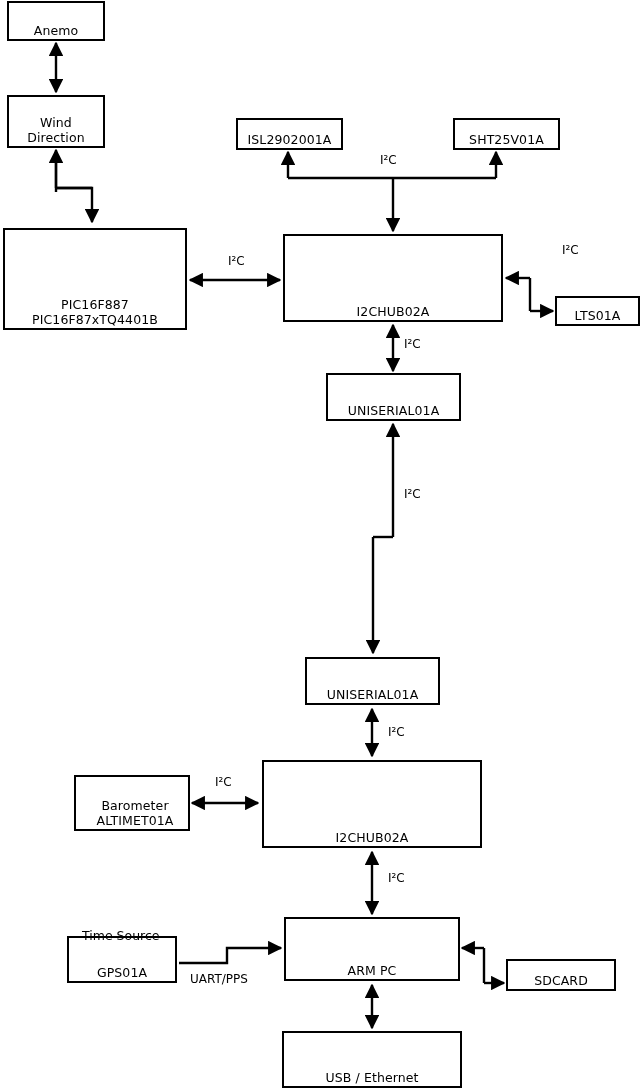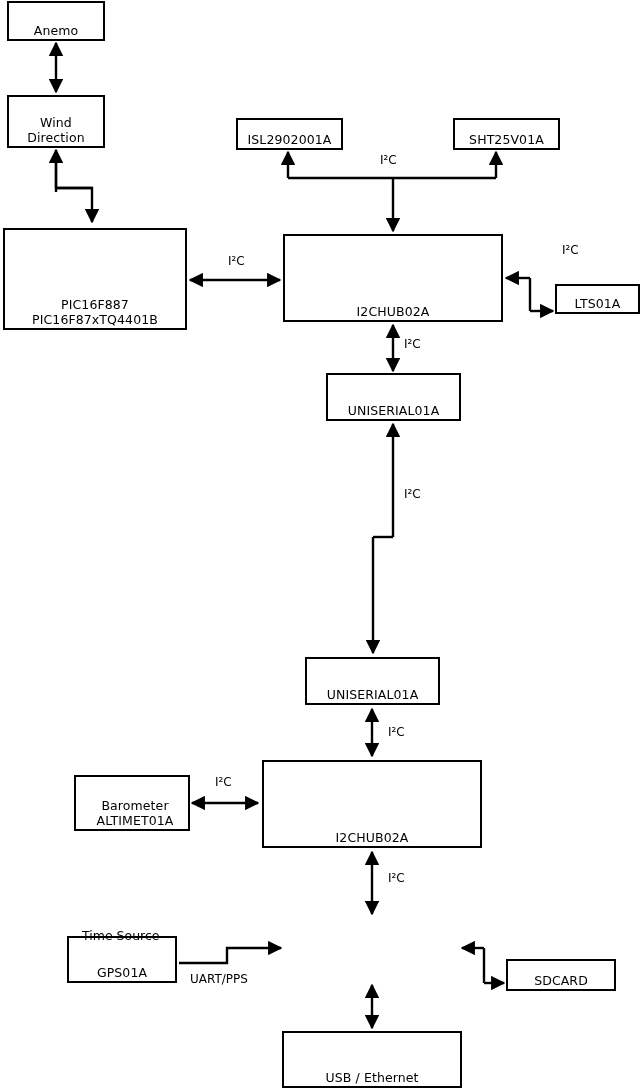--- a/index.html
+++ b/index.html
@@ -133,21 +133,21 @@
   </div>
 
   <div class="node" style="left:453px; top:118px; width:107px; height:32px;">
     <span>SHT25V01A</span>
   </div>
 
   <div class="node" style="left:283px; top:234px; width:220px; height:88px;">
     <span>I2CHUB02A</span>
   </div>
 
-  <div class="node" style="left:555px; top:284px; width:85px; height:30px;">
+  <div class="node" style="left:555px; top:296px; width:85px; height:30px;">
     <span>LTS01A</span>
   </div>
 
   <div class="node" style="left:326px; top:373px; width:135px; height:48px;">
     <span>UNISERIAL01A</span>
   </div>
 
   <div class="node" style="left:305px; top:657px; width:135px; height:48px;">
     <span>UNISERIAL01A</span>
   </div>
@@ -158,20 +158,23 @@
 
   <div class="node" style="left:74px; top:775px; width:116px; height:56px;padding-left:6px;">
     <span>Barometer
 ALTIMET01A</span>
   </div>
 
   <div class="node" style="left:67px; top:936px; width:110px; height:47px;">
     <span>GPS01A</span>
   </div>
 
+  <div class="node" style="left:284px; top:917px; width:176px; height:64px;">
+    <span>ARM PC</span>
+  </div>
 
   <div class="node" style="left:506px; top:959px; width:110px; height:32px;">
     <span>SDCARD</span>
   </div>
 
   <div class="node" style="left:282px; top:1031px; width:180px; height:57px;">
     <span>USB / Ethernet</span>
   </div>
 
   <div class="edge-label" style="left:380px; top:154px;">I²C</div>

